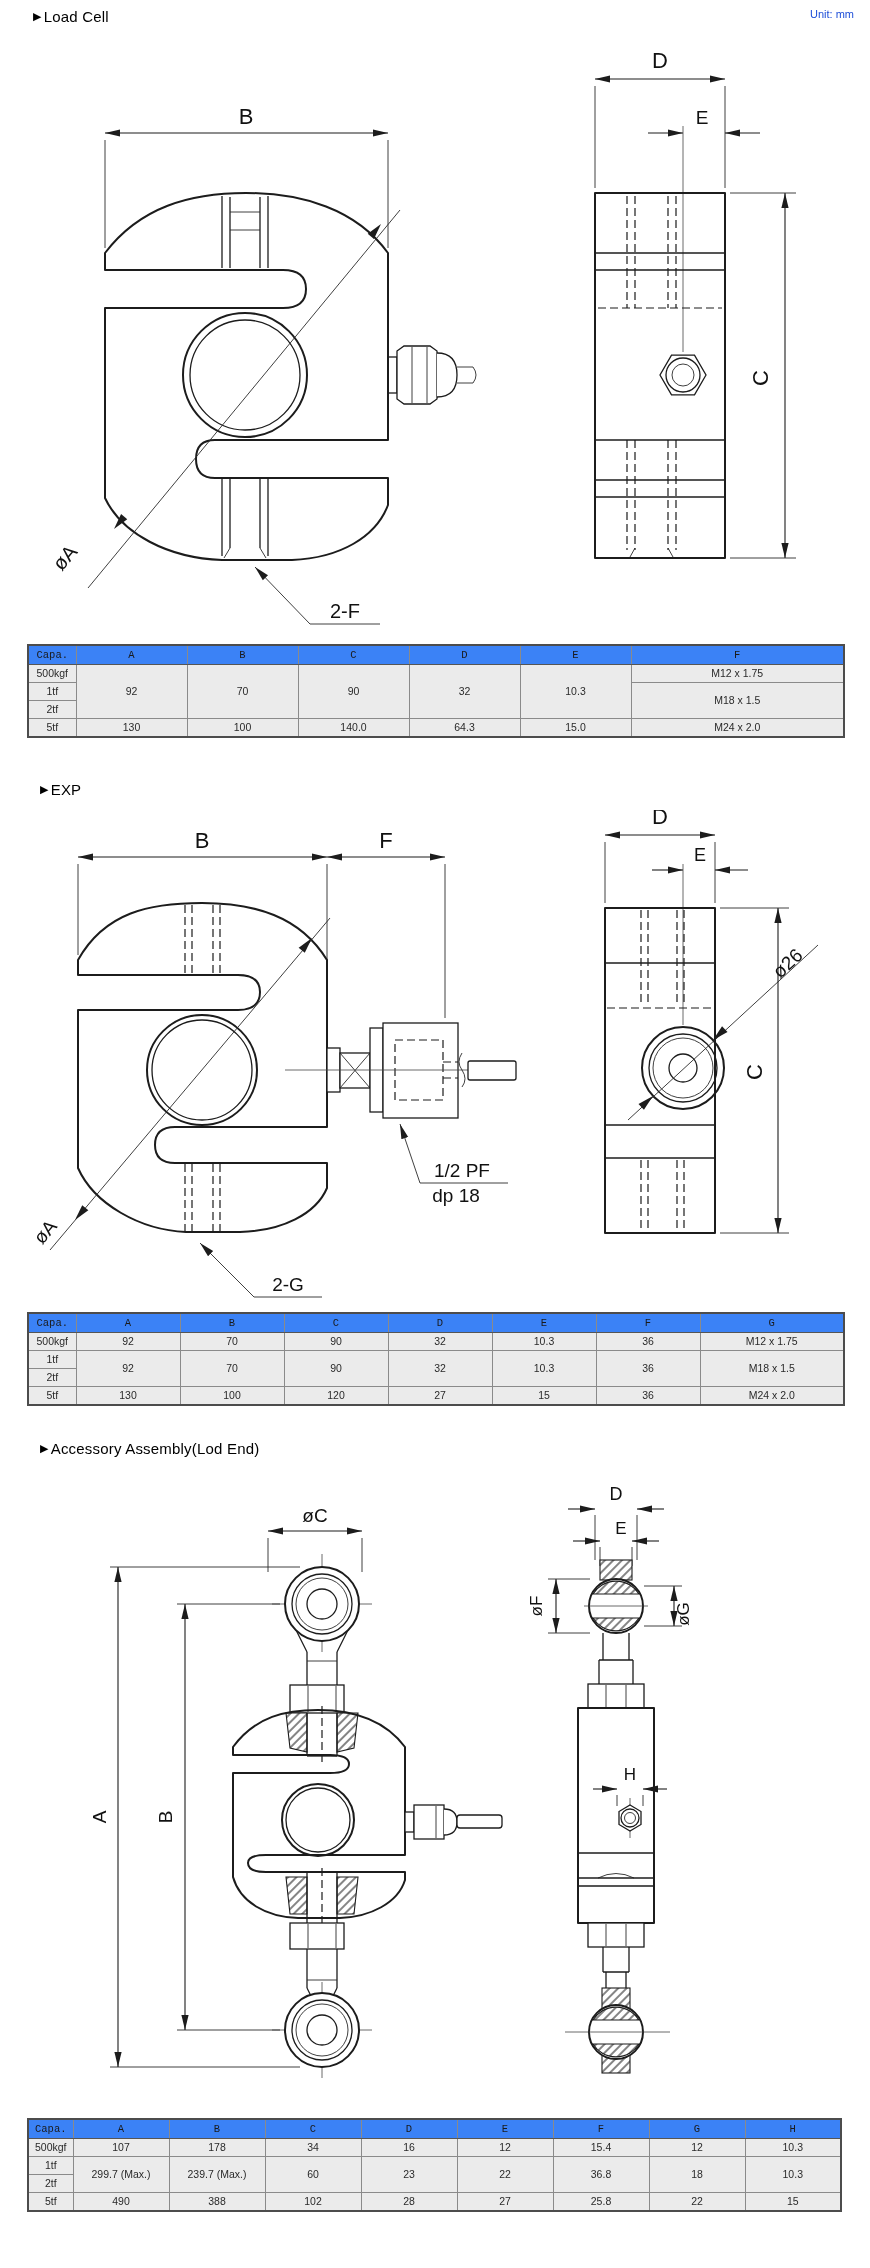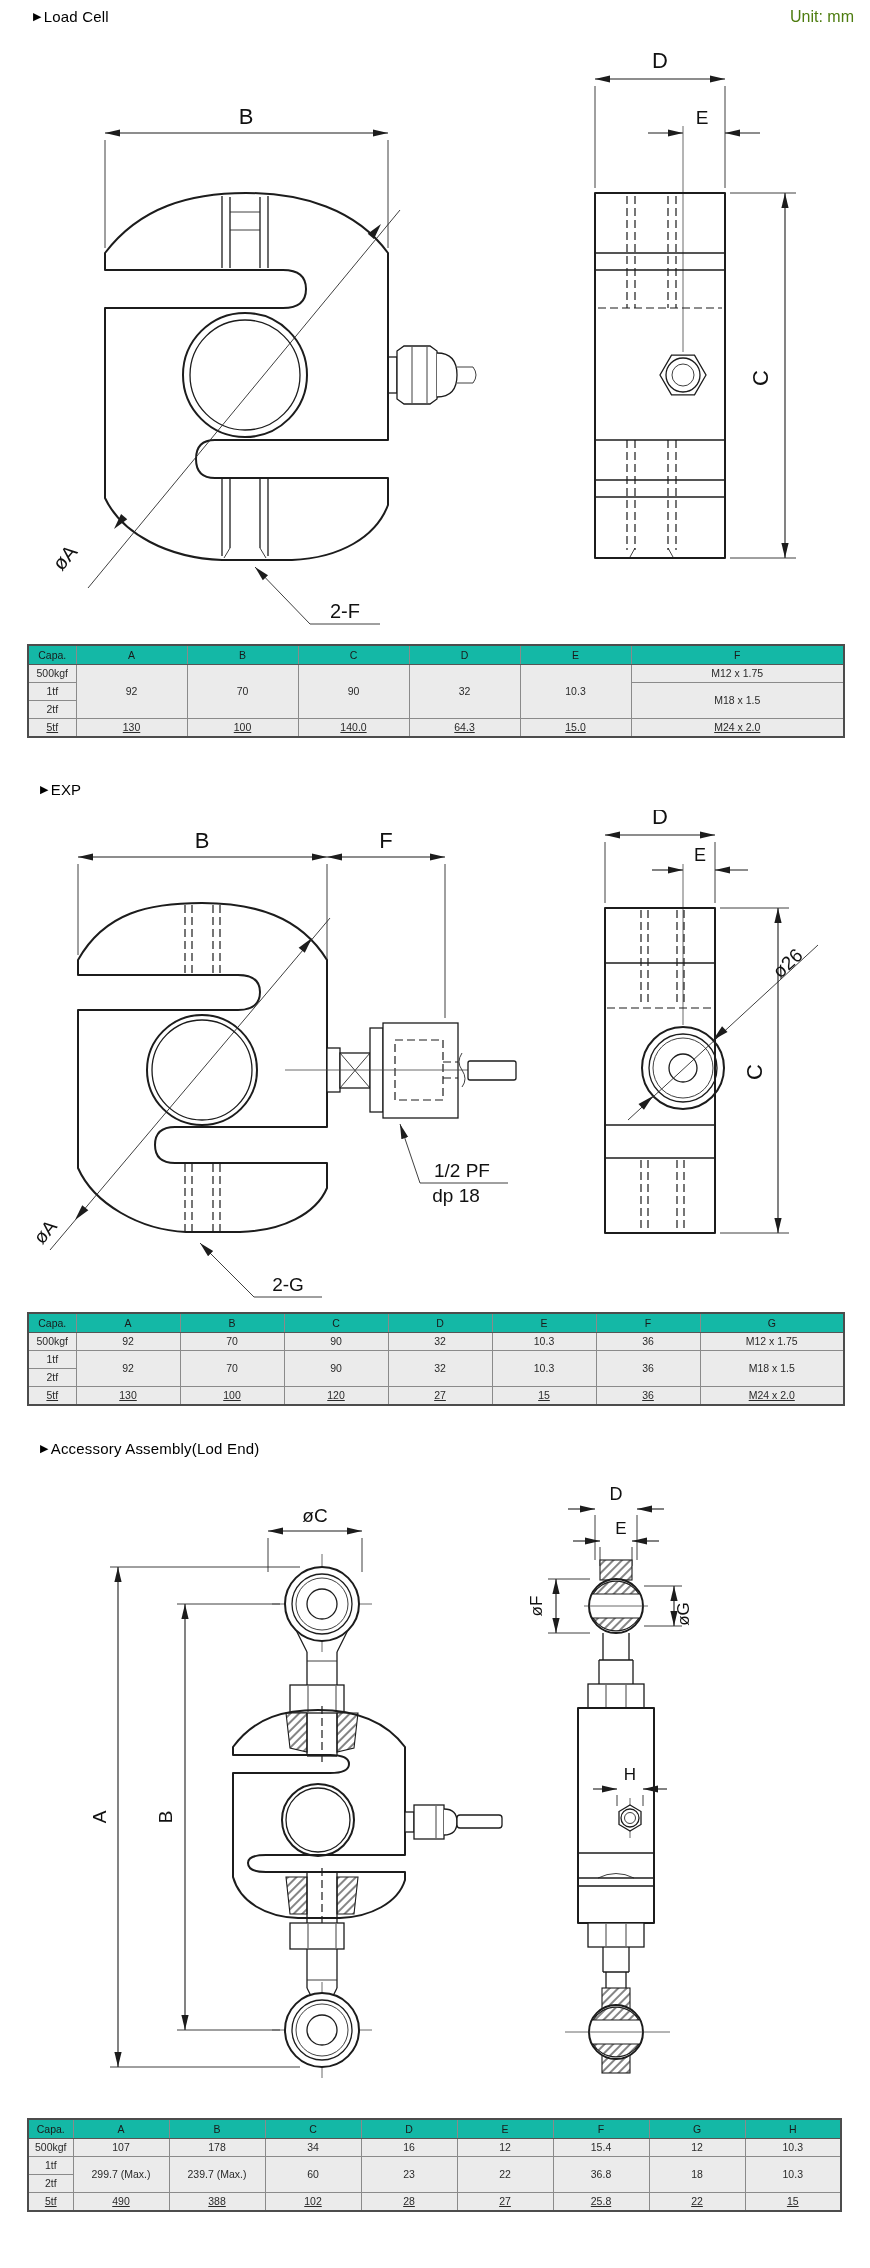--- a/index.html
+++ b/index.html
@@ -1,24 +1,24 @@
 <!DOCTYPE html>
 <html><head>
 <meta charset="utf-8">
 <style>
   html,body{margin:0;padding:0;background:#fff;}
   body{width:870px;height:2268px;position:relative;font-family:"Liberation Sans",sans-serif;color:#111;}
   .abs{position:absolute;}
   .sec-title{font-size:15px;font-weight:500;letter-spacing:.2px;display:flex;align-items:center;color:#000;}
   .sec-title .bullet{font-size:11px;margin-right:2px;transform:translateY(-0.5px);}
-  .unit{font-size:16px;color:#4d7c0f;}
+  .unit{font-size:11px;color:#1d4ed8;}
   table.spec{border-collapse:collapse;table-layout:fixed;font-size:10.5px;color:#2a2a2a;border:2px solid #4c4c4c;width:816px;}
   .spec th,.spec td{border:1px solid #8a8a8a;text-align:center;vertical-align:middle;padding:0;height:17px;font-weight:normal;background:#ebebeb;line-height:1;}
-  .spec thead th{background:#14b8a6;height:18px;border-bottom:1.6px solid #555;color:#1a1a1a;}
-  .spec tr.last th,.spec tr.last td{border-top:1.6px solid #555;text-decoration:underline;}
+  .spec thead th{background:#3b82f6;height:18px;border-bottom:1.6px solid #555;color:#1a1a1a;font-family:Liberation Mono, monospace;}
+  .spec tr.last th,.spec tr.last td{border-top:1.6px solid #555;}
   svg{display:block;}
   svg text{font-family:"Liberation Sans",sans-serif;fill:#111;}
   .ol{fill:none;stroke:#1c1c1c;stroke-width:2;stroke-linejoin:round;}
   .ml{fill:none;stroke:#1c1c1c;stroke-width:1.3;}
   .tl{fill:none;stroke:#2a2a2a;stroke-width:0.9;}
   .dim{fill:none;stroke:#1c1c1c;stroke-width:1.1;}
   .dash{fill:none;stroke:#1c1c1c;stroke-width:1.2;stroke-dasharray:8 4;}
   .cl{fill:none;stroke:#444;stroke-width:0.8;}
   .arr{fill:#1c1c1c;stroke:none;}
   .hfill{fill:url(#hat);stroke:#1c1c1c;stroke-width:1.1;}

